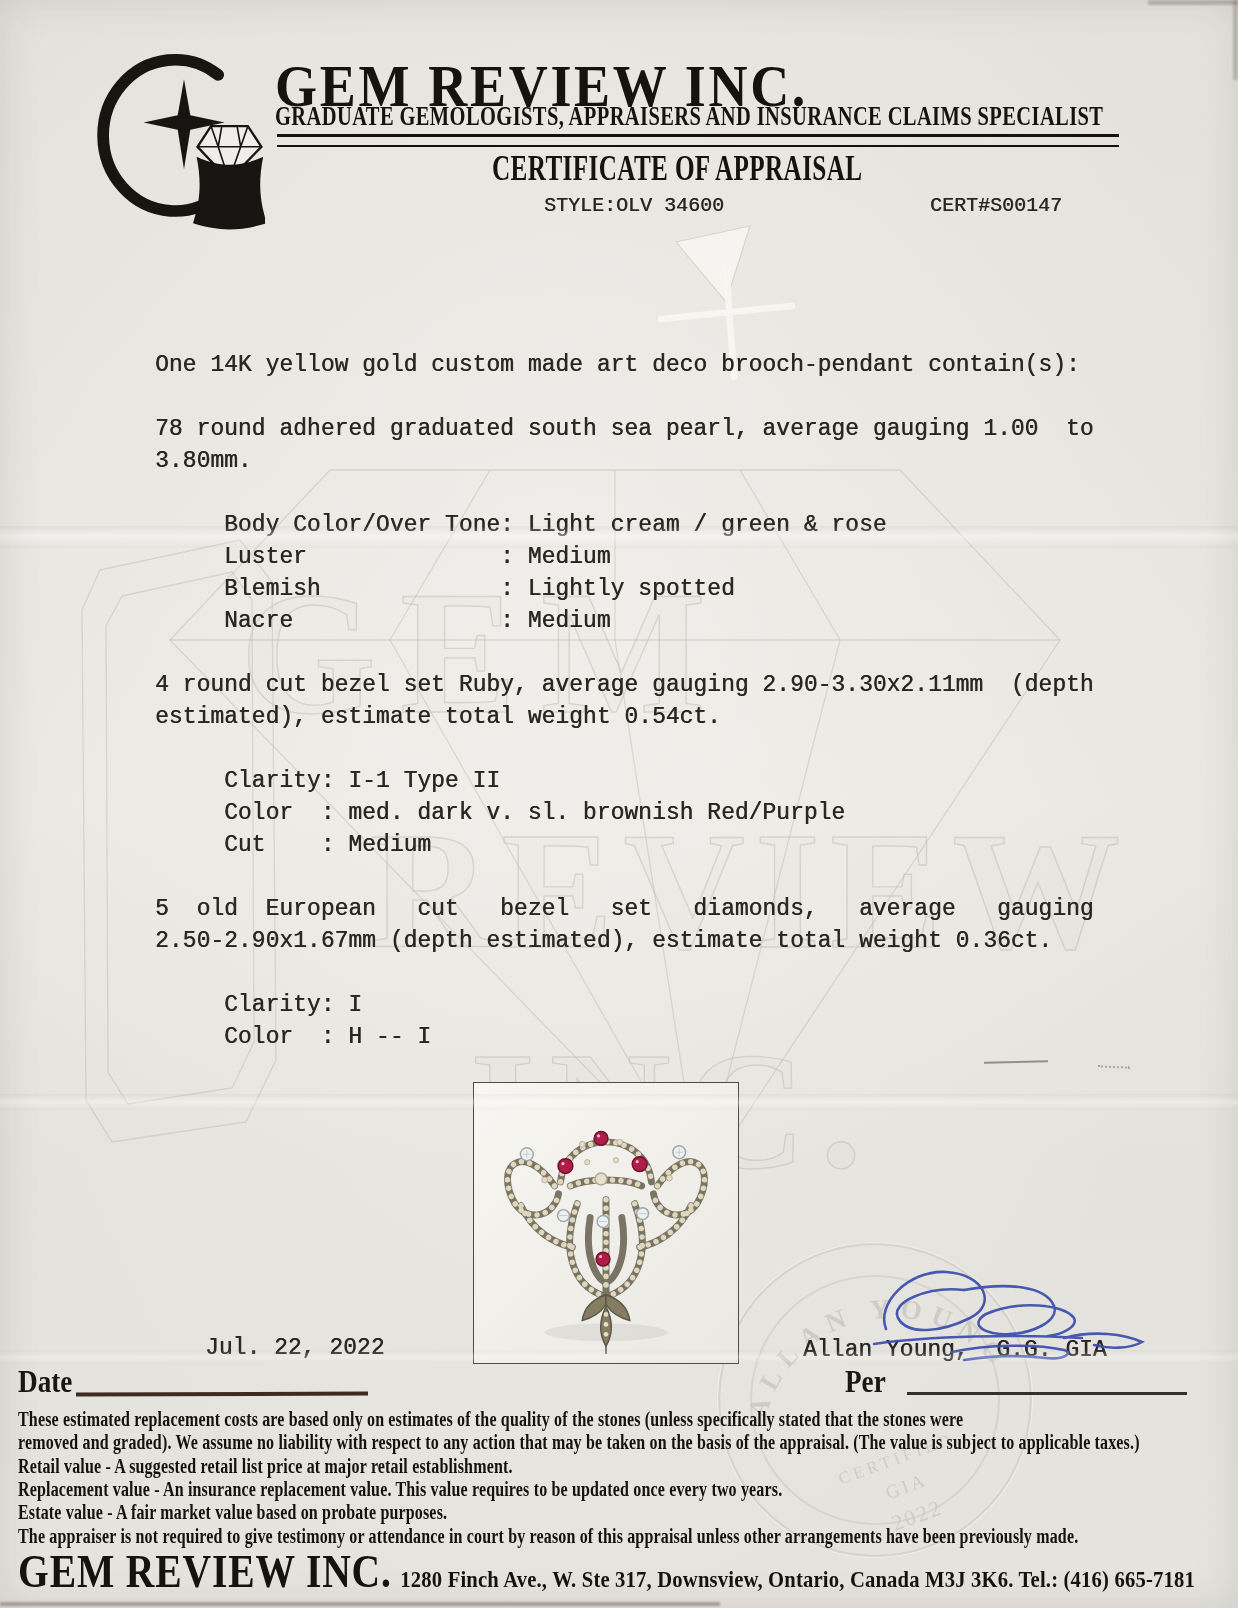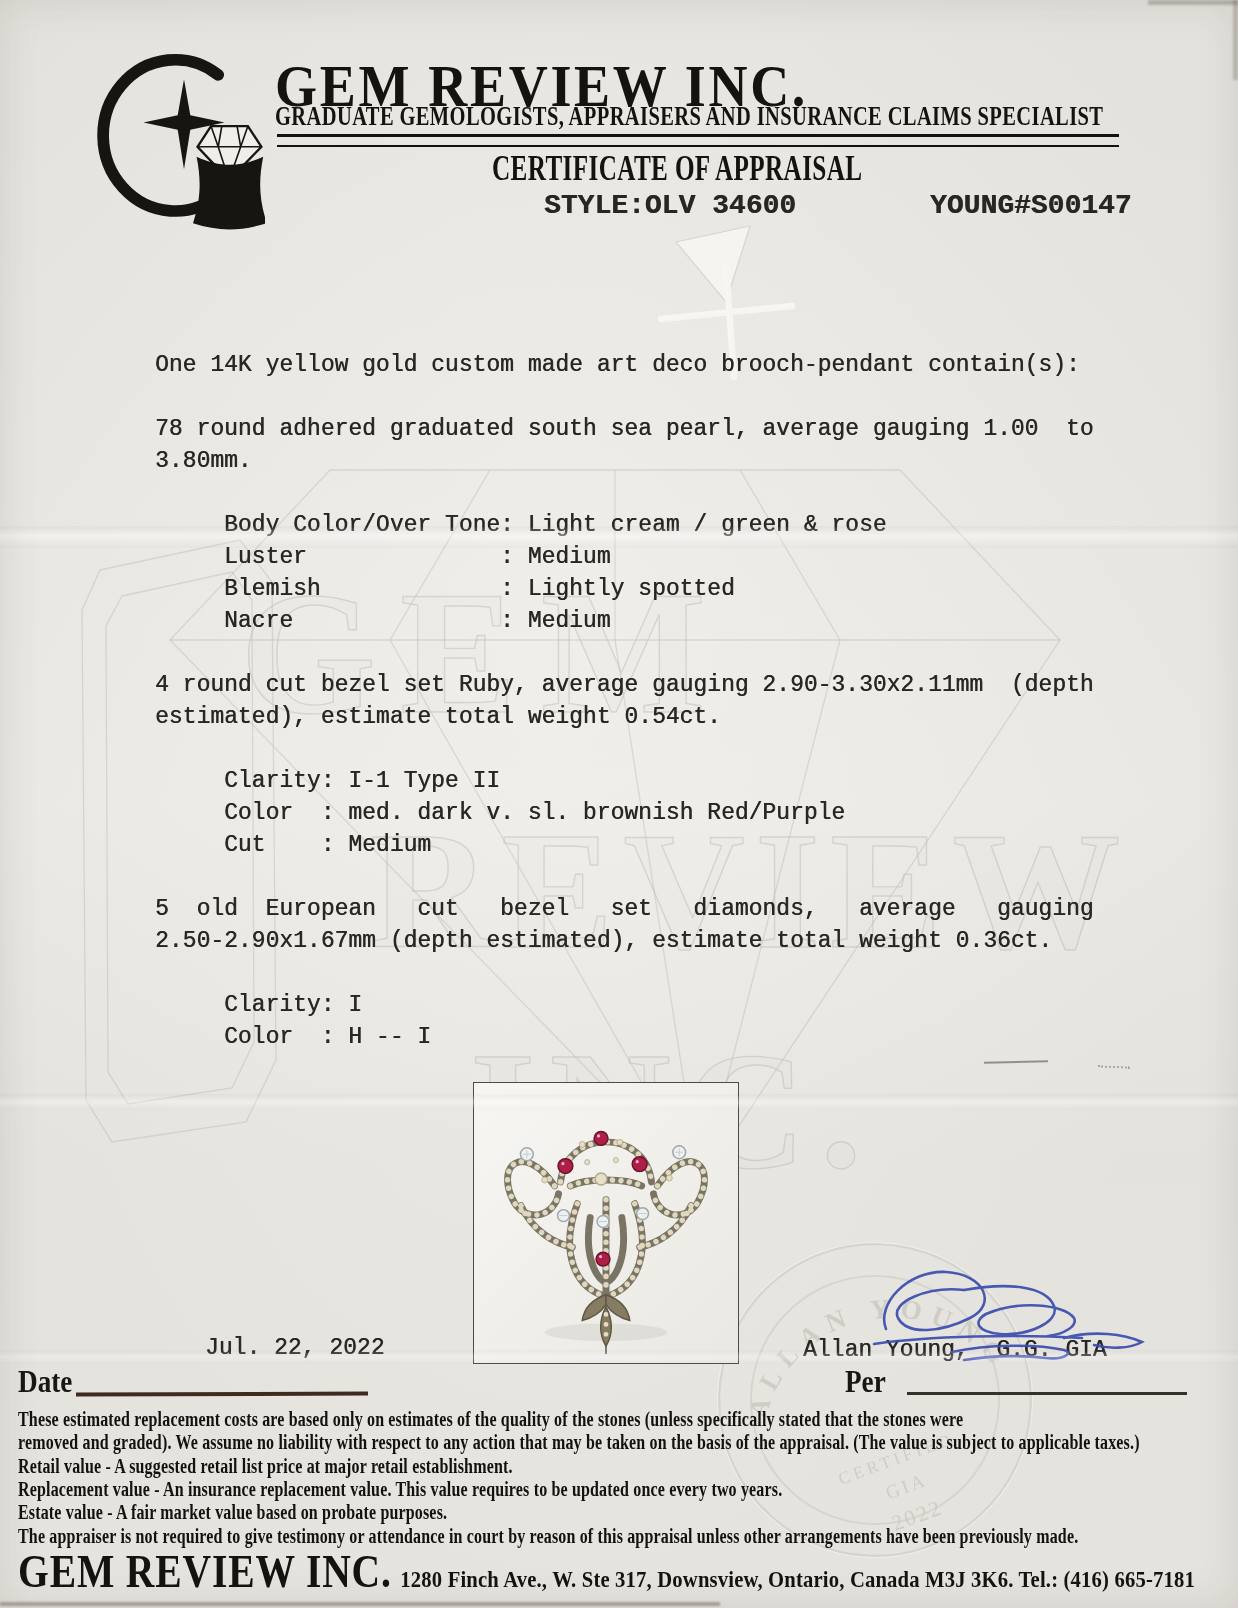--- a/index.html
+++ b/index.html
@@ -13,21 +13,21 @@
   }
   .abs{position:absolute;}
   
   .mono{
     position:absolute;white-space:pre;margin:0;
     font-family:"Liberation Mono","DejaVu Sans Mono",monospace;
     font-size:23px;line-height:32px;color:#282621;
     text-shadow:0.5px 0 0 rgba(40,38,33,0.85);
     z-index:5;
   }
-  .mono-sm{font-size:28px;line-height:24px;font-weight:bold;}
+  .mono-sm{font-size:20px;line-height:24px;}
   
   .serif{font-family:"Liberation Serif","DejaVu Serif",serif;font-weight:bold;color:#15130f;}
   .company-title{
     position:absolute;left:275px;top:52px;font-size:60px;letter-spacing:3px;
     transform:scaleX(0.90);transform-origin:left top;white-space:nowrap;z-index:5;
   }
   .tagline{
     position:absolute;left:275px;top:101px;font-size:27px;letter-spacing:0.5px;
     transform:scaleX(0.76);transform-origin:left top;white-space:nowrap;z-index:5;
   }
@@ -125,21 +125,21 @@
       <path d="M125,105 L196,105 M140,82 L148,105 M181,82 L173,105 M148,105 L160,142 M173,105 L160,142 M152,82 L148,105 M169,82 L173,105" fill="none" stroke-width="1.8"></path>
     </g>
     <path d="M124,116 C150,128 172,128 198,116 C193,142 193,162 202,190 C172,199 148,199 120,190 C129,162 129,142 124,116 Z" fill="#171512"></path>
   </svg>
 
   <div class="serif company-title">GEM REVIEW INC.</div>
   <div class="serif tagline">GRADUATE GEMOLOGISTS, APPRAISERS AND INSURANCE CLAIMS SPECIALIST</div>
   <div class="double-rule"></div>
   <div class="serif cert-title">CERTIFICATE OF APPRAISAL</div>
   <div class="mono mono-sm" style="left:544px;top:194px;">STYLE:OLV 34600</div>
-  <div class="mono mono-sm" style="left:930px;top:194px;">YOUNG#S00147</div>
+  <div class="mono mono-sm" style="left:930px;top:194px;">CERT#S00147</div>
 
   <svg class="abs" style="left:630px;top:205px;z-index:4;opacity:0.85;" width="190" height="185" viewBox="0 0 190 185">
     <path d="M46,37 L120,21 L96,97 Z" fill="rgba(250,248,244,0.85)" stroke="rgba(205,202,194,0.8)" stroke-width="1.2"></path>
     <path d="M31,114 L162,101 M96,61 L104,172" stroke="rgba(196,193,184,0.7)" stroke-width="2" fill="none" transform="translate(1.5,1.5)"></path>
     <path d="M31,114 L162,101 M96,61 L104,172" stroke="rgba(251,249,245,0.95)" stroke-width="6.5" stroke-linecap="round" fill="none"></path>
   </svg>
 
   <pre class="mono" style="left:155px;top:349px;">One 14K yellow gold custom made art deco brooch-pendant contain(s):
 
 78 round adhered graduated south sea pearl, average gauging 1.00  to

